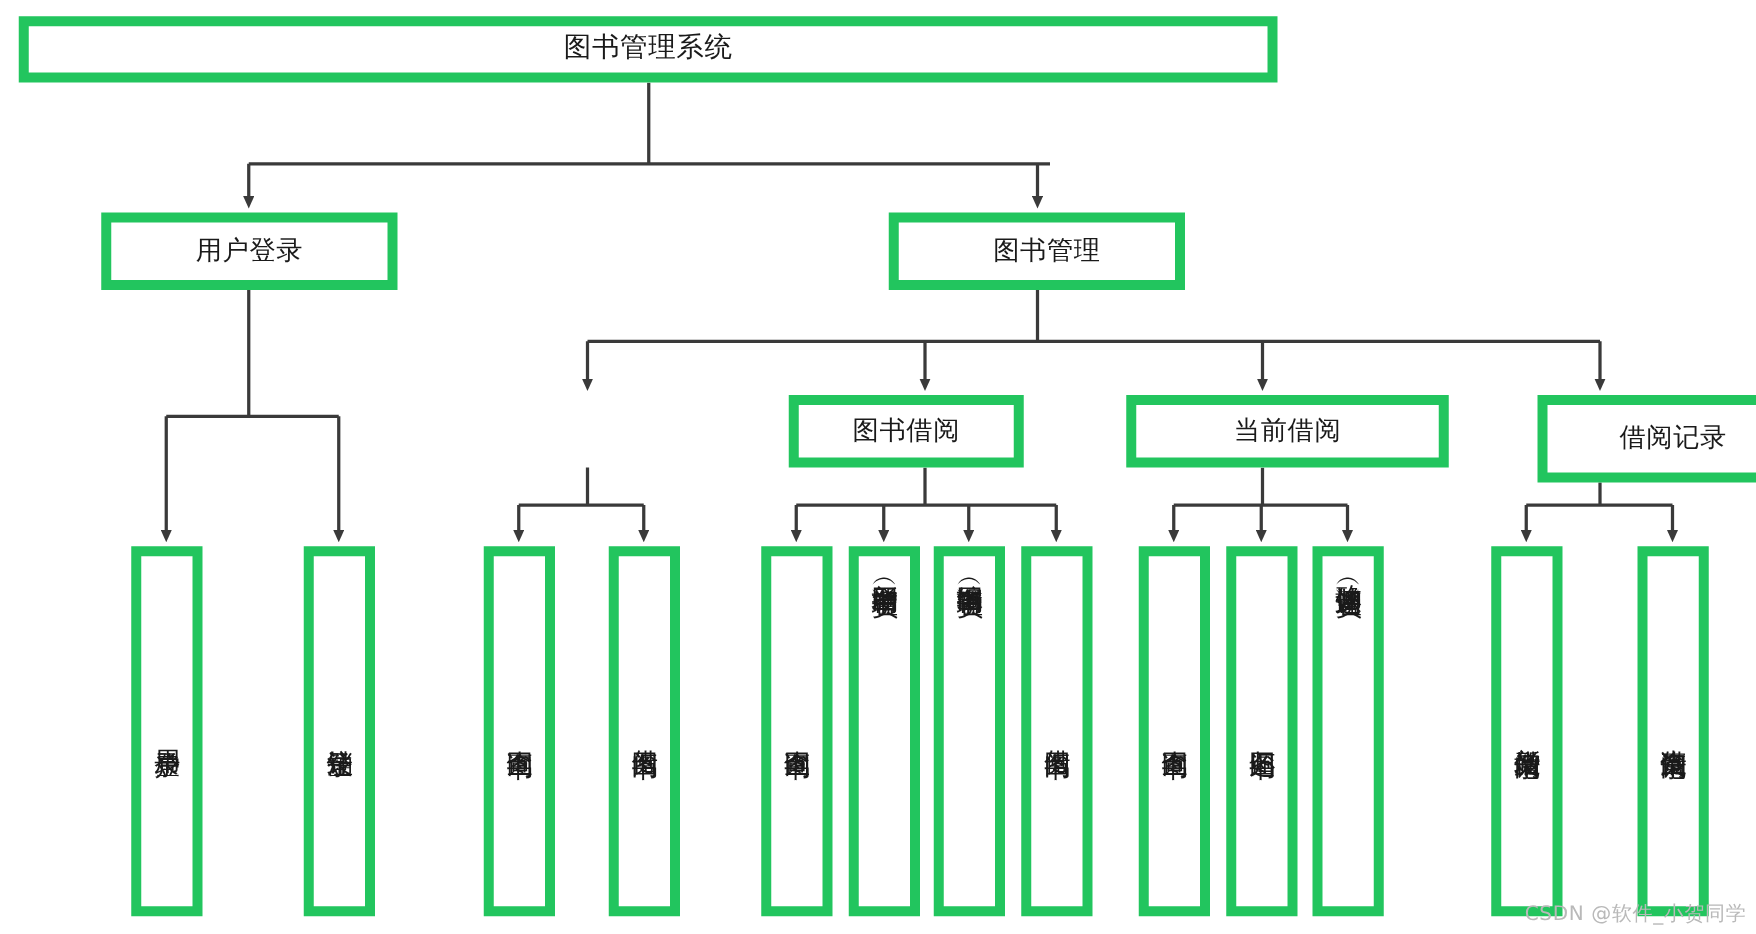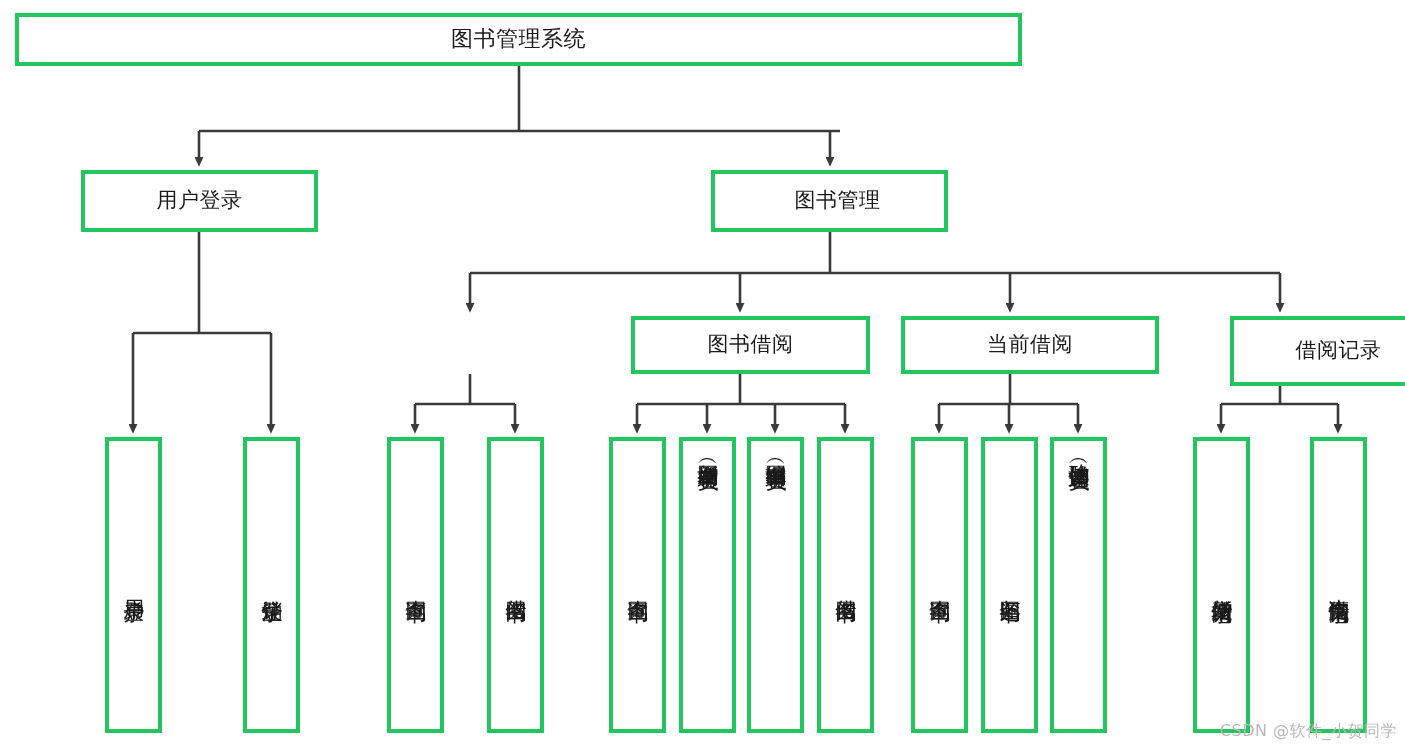--- a/index.html
+++ b/index.html
@@ -23,21 +23,21 @@
     left: 0;
     top: 0;
     width: 1405px;
     height: 747px;
     pointer-events: none;
   }
   .node {
     position: absolute;
     box-sizing: border-box;
     background: #ffffff;
-    border: 4px solid #22c55e;
+    border: 8px solid #22c55e;
     display: flex;
     align-items: center;
     justify-content: center;
     color: #1a1a1a;
   }
   .node-label {
     display: block;
     text-align: center;
     white-space: nowrap;
   }
@@ -143,21 +143,21 @@
     <span class="node-label">图书管理系统</span>
   </div>
 
   <div class="node horizontal" style="left:81px; top:170px; width:237px; height:62px;">
     <span class="node-label">用户登录</span>
   </div>
   <div class="node horizontal" style="left:711px; top:170px; width:237px; height:62px;padding-left:16px;">
     <span class="node-label">图书管理</span>
   </div>
 
-  <div class="node horizontal" style="left:631px; top:316px; width:239px; height:58px;">
+  <div class="node horizontal" style="left:631px; top:316px; width:188px; height:58px;">
     <span class="node-label">图书借阅</span>
   </div>
   <div class="node horizontal" style="left:901px; top:316px; width:258px; height:58px;">
     <span class="node-label">当前借阅</span>
   </div>
   <div class="node horizontal" style="left:1230px; top:316px; width:217px; height:70px;">
     <span class="node-label">借阅记录</span>
   </div>
 
   <div class="node vertical centered" style="left:105px; top:437px; width:57px; height:296px;">

